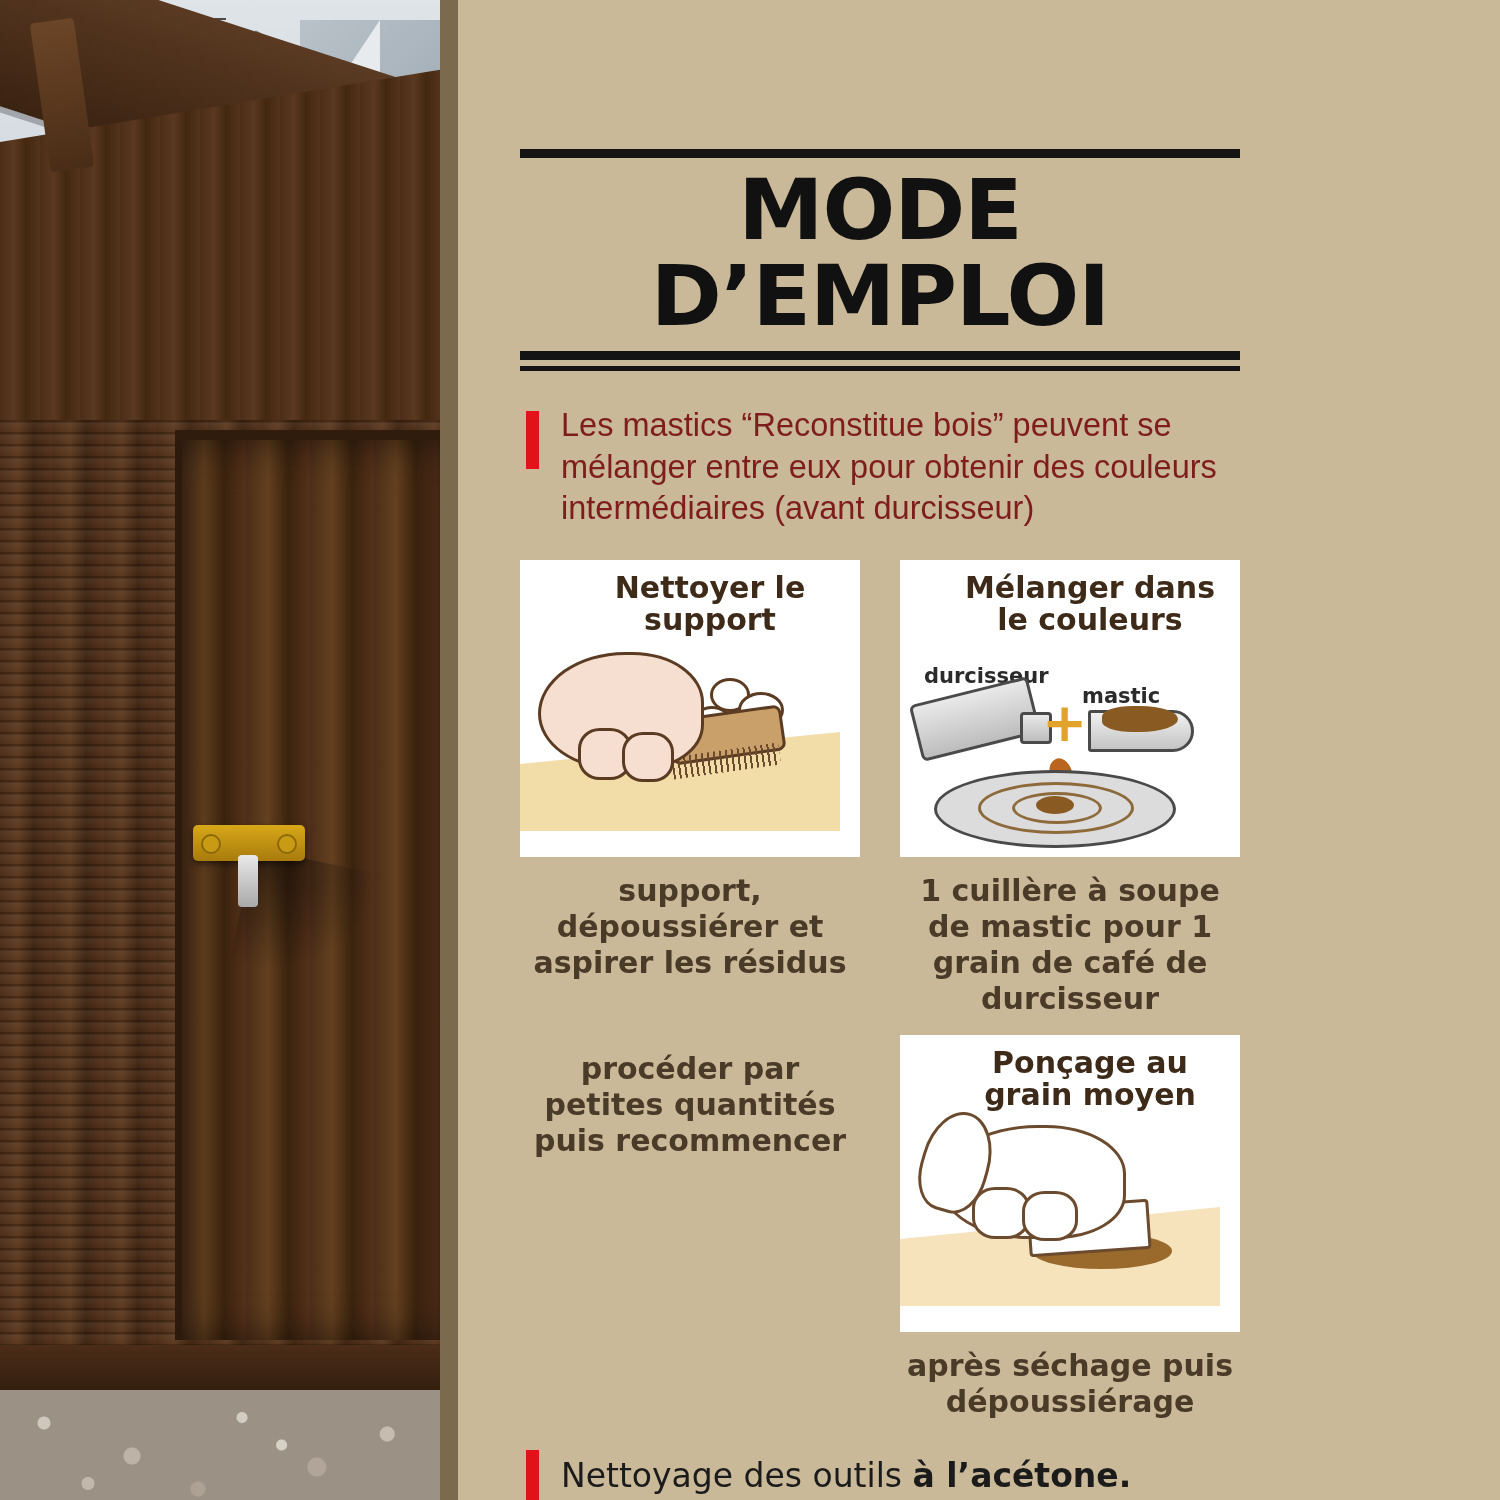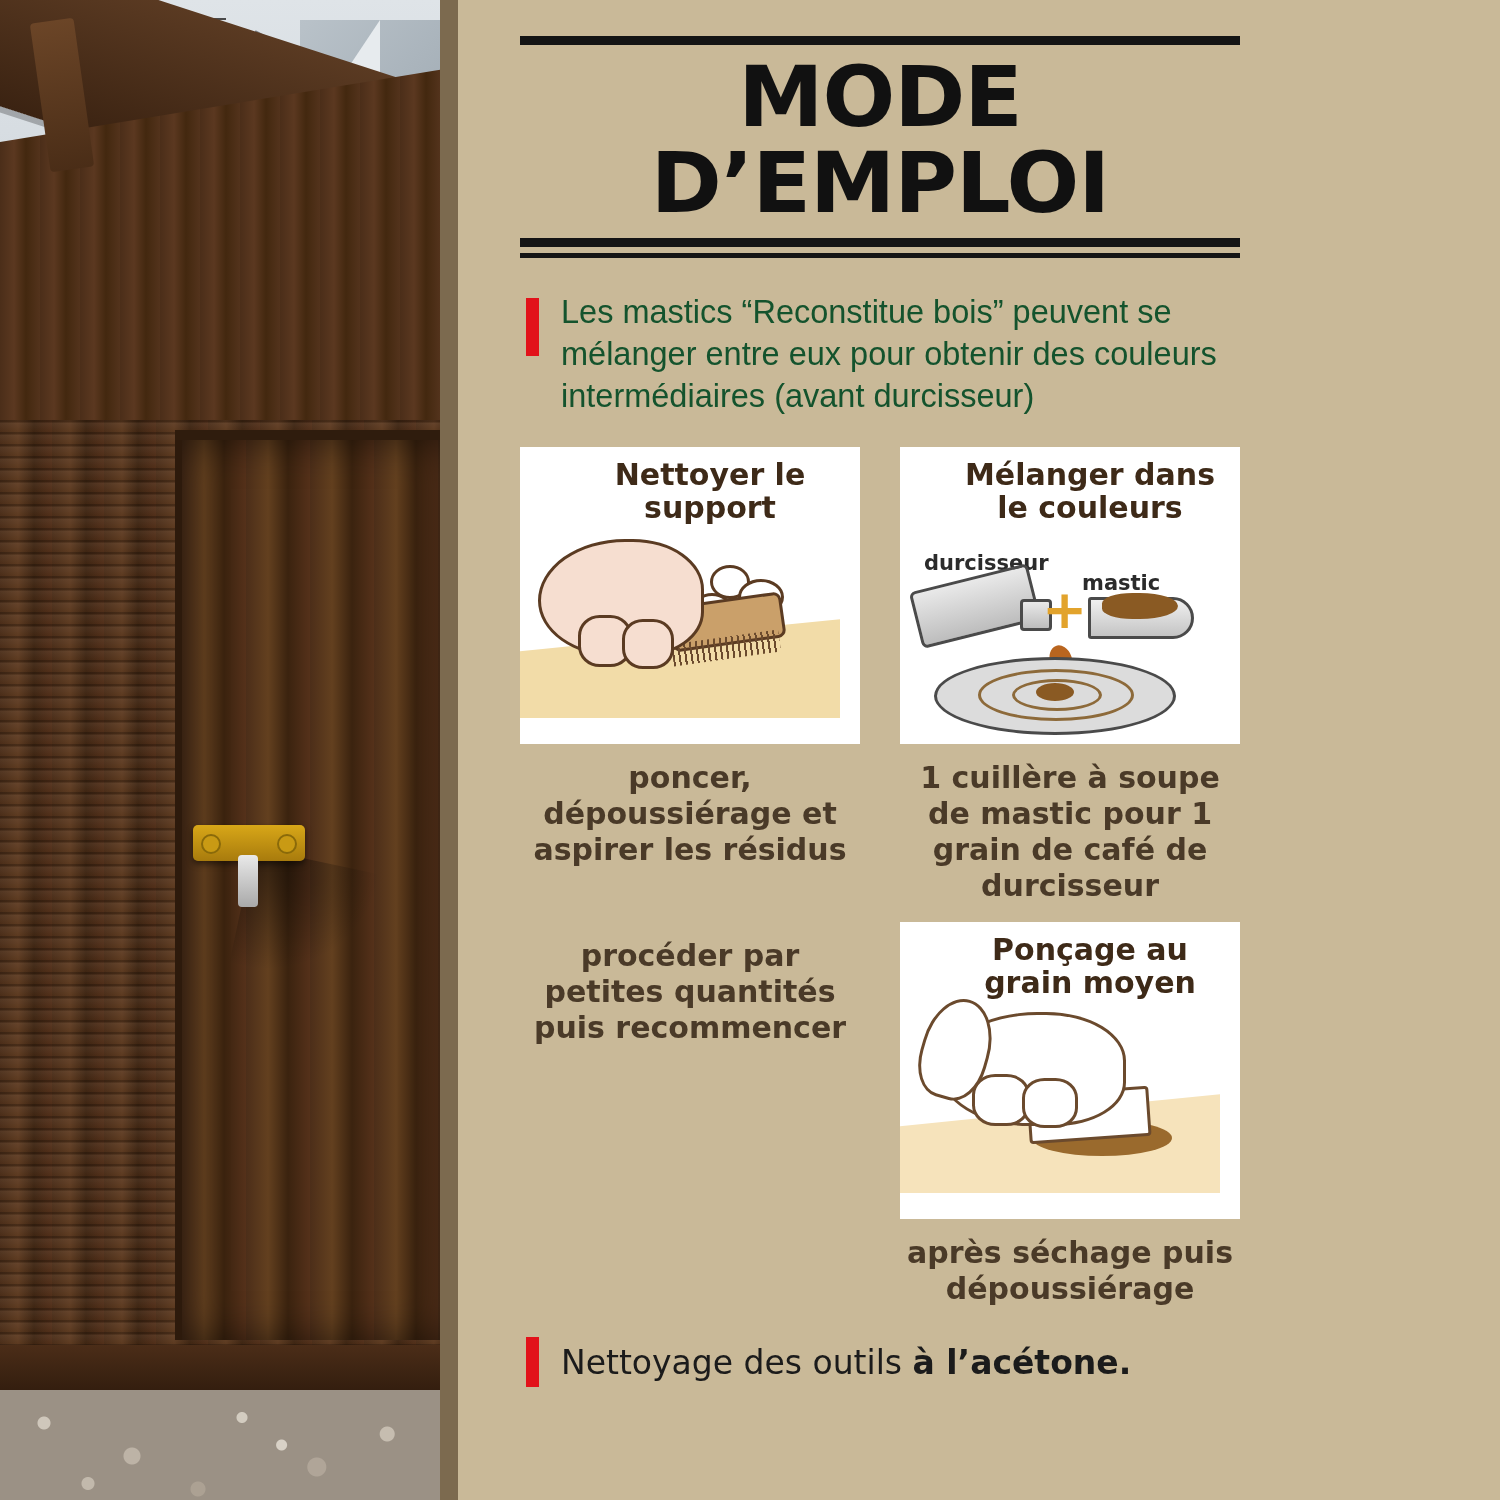--- a/index.html
+++ b/index.html
@@ -12,20 +12,21 @@
     font-family: "Liberation Sans", sans-serif;
     background: #c9b998;
     overflow: hidden;
   }
   .poster {
     position: relative;
     width: 1252px;
     height: 1500px;
     display: flex;
     background: #c9b998;
+    align-items: flex-end;
   }
 
   
   .photo-panel {
     position: relative;
     width: 440px;
     height: 1500px;
     overflow: hidden;
     background: #3a2414;
     flex: 0 0 440px;
@@ -233,21 +234,21 @@
   .red-bar {
     flex: 0 0 13px;
     width: 13px;
     height: 58px;
     background: #e2121a;
     margin-top: 6px;
   }
   .intro-text {
     font-size: 32.5px;
     line-height: 1.28;
-    color: #14532d;
+    color: #7f1d1d;
     font-weight: 500;
     max-width: 820px;
   }
 
   .grid {
     display: grid;
     grid-template-columns: 1fr 1fr;
     column-gap: 40px;
     row-gap: 18px;
     margin-top: 4px;
@@ -445,21 +446,21 @@
           <div class="surface"></div>
           <div class="bubble" style="left:190px; top:118px; width:34px; height:28px;"></div>
           <div class="bubble" style="left:218px; top:132px; width:40px; height:30px;"></div>
           <div class="bubble" style="left:172px; top:146px; width:34px; height:26px;"></div>
           <div class="brush-body" style="left:150px; top:152px; width:108px; height:40px; transform:rotate(-8deg);"></div>
           <div class="bristles" style="left:152px; top:190px; width:108px; transform:rotate(-8deg);"></div>
           <div class="hand" style="left:18px; top:92px; width:160px; height:112px;"></div>
           <div class="hand" style="left:58px; top:168px; width:48px; height:46px; border-radius:40%;"></div>
           <div class="hand" style="left:102px; top:172px; width:46px; height:44px; border-radius:40%;"></div>
         </div>
-        <div class="caption">poncer, dépoussiérage et aspirer les résidus</div>
+        <div class="caption">support, dépoussiérer et aspirer les résidus</div>
       </div>
 
       <div class="step">
         <div class="thumb">
           <div class="thumb-title">Mélanger dans le couleurs</div>
           <div class="label-small" style="left:24px; top:104px;">durcisseur</div>
           <div class="label-small" style="left:182px; top:124px;">mastic</div>
           <div class="tube" style="left:14px; top:130px; width:116px; height:52px; transform:rotate(-14deg);"></div>
           <div class="tube" style="left:120px; top:152px; width:26px; height:26px; border-radius:4px;"></div>
           <div class="plus" style="left:142px; top:136px;">+</div>

